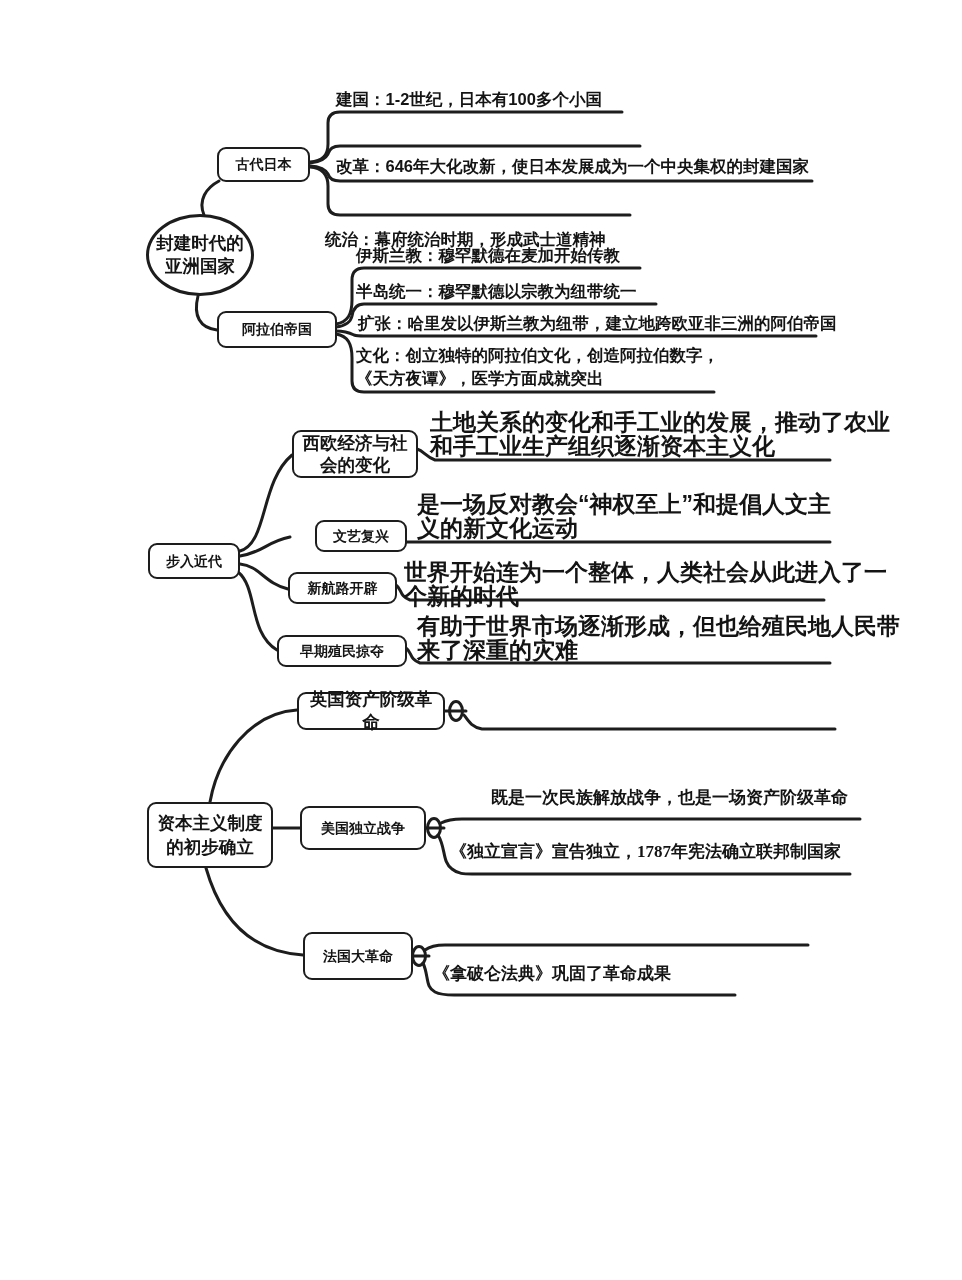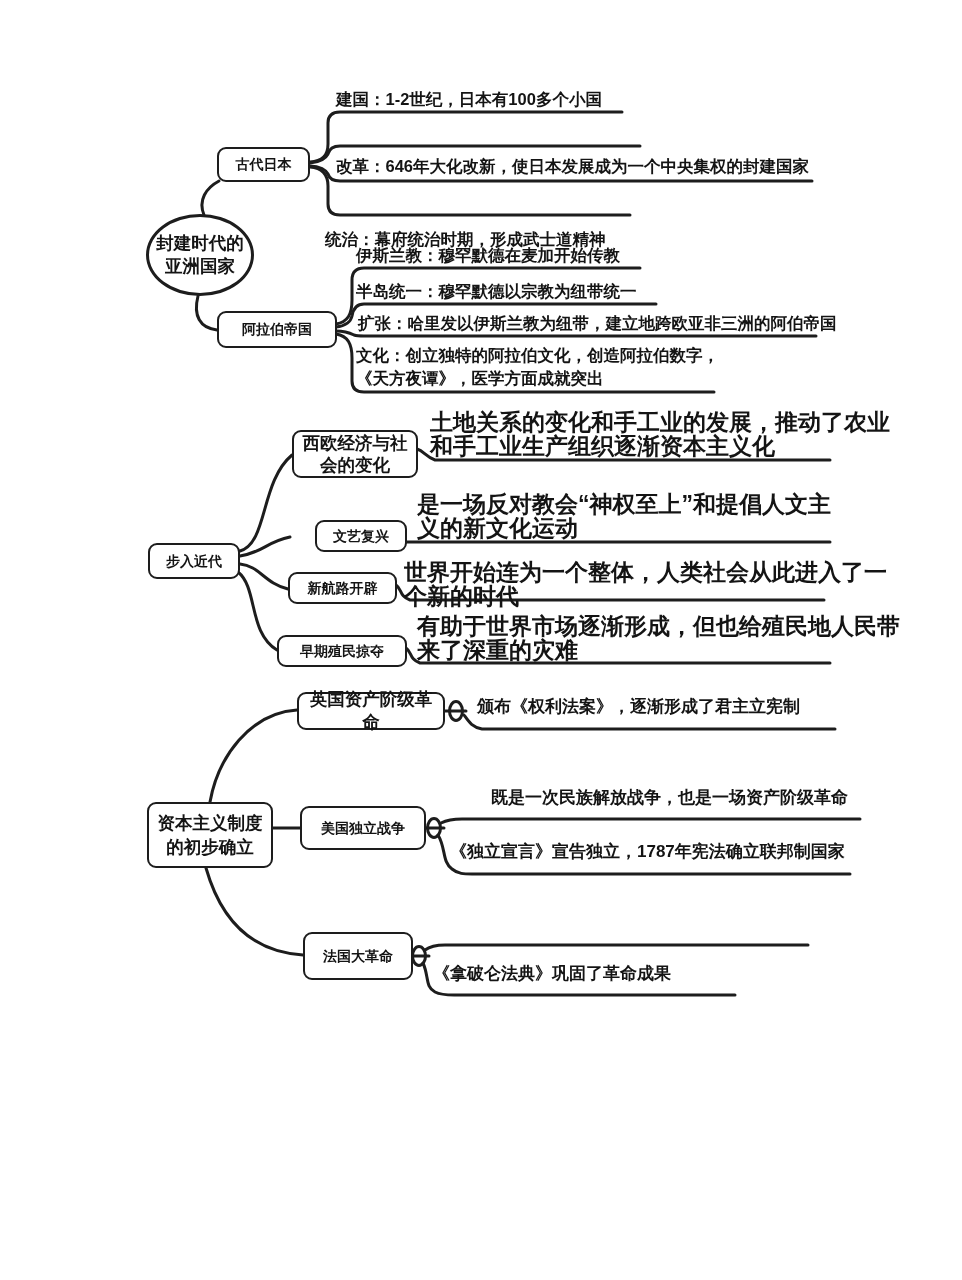--- a/index.html
+++ b/index.html
@@ -110,18 +110,17 @@
   <div class="leaf s2" style="left:417px;top:615px;">有助于世界市场逐渐形成，但也给殖民地人民带
 来了深重的灾难</div>
 
   <div class="box" style="left:147px;top:802px;width:126px;height:66px;font-size:17.5px;line-height:24px;">资本主义制度
 的初步确立</div>
 
   <div class="box" style="left:297px;top:692px;width:148px;height:38px;font-size:17.5px;">英国资产阶级革命</div>
   <div class="box" style="left:300px;top:806px;width:126px;height:44px;">美国独立战争</div>
   <div class="box" style="left:303px;top:932px;width:110px;height:48px;">法国大革命</div>
 
-  <div class="leaf s3" style="left:477px;top:695px;">颁布《权利法案》，逐渐形成了君主立宪制</div>
   <div class="leaf s3" style="left:443px;top:786px;padding-left:48px;">既是一次民族解放战争，也是一场资产阶级革命</div>
-  <div class="leaf s3" style="left:450px;top:840px;">《独立宣言》宣告独立，1787年宪法确立联邦制国家</div>
+  <div class="leaf s3" style="left:450px;top:840px;font-family:Liberation Serif, serif;">《独立宣言》宣告独立，1787年宪法确立联邦制国家</div>
   <div class="leaf s3" style="left:433px;top:962px;">《拿破仑法典》巩固了革命成果</div>
 
 </div>
 
 </body></html>

